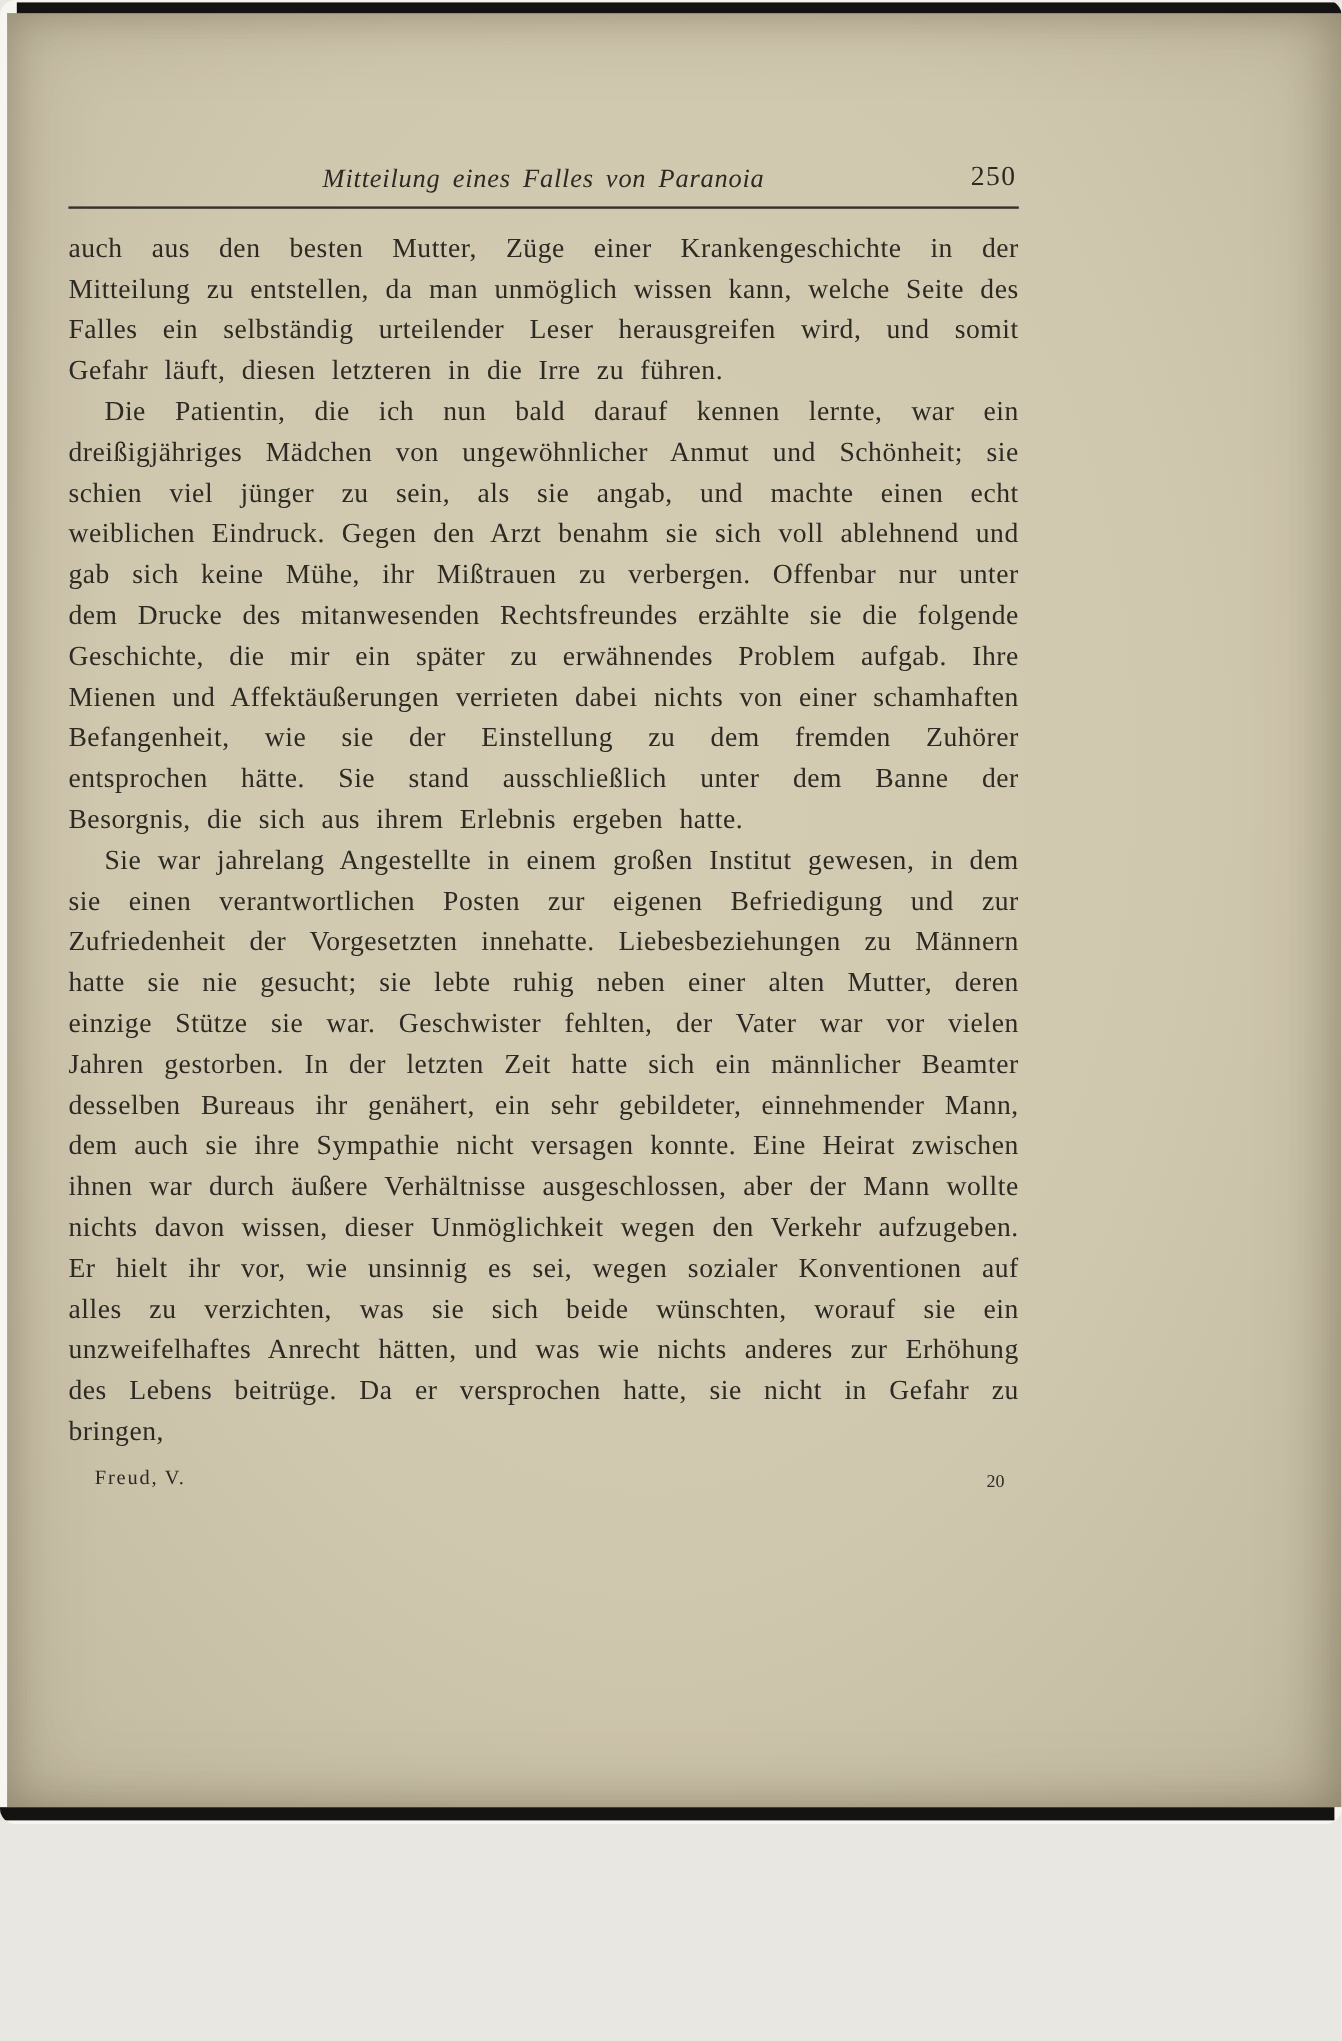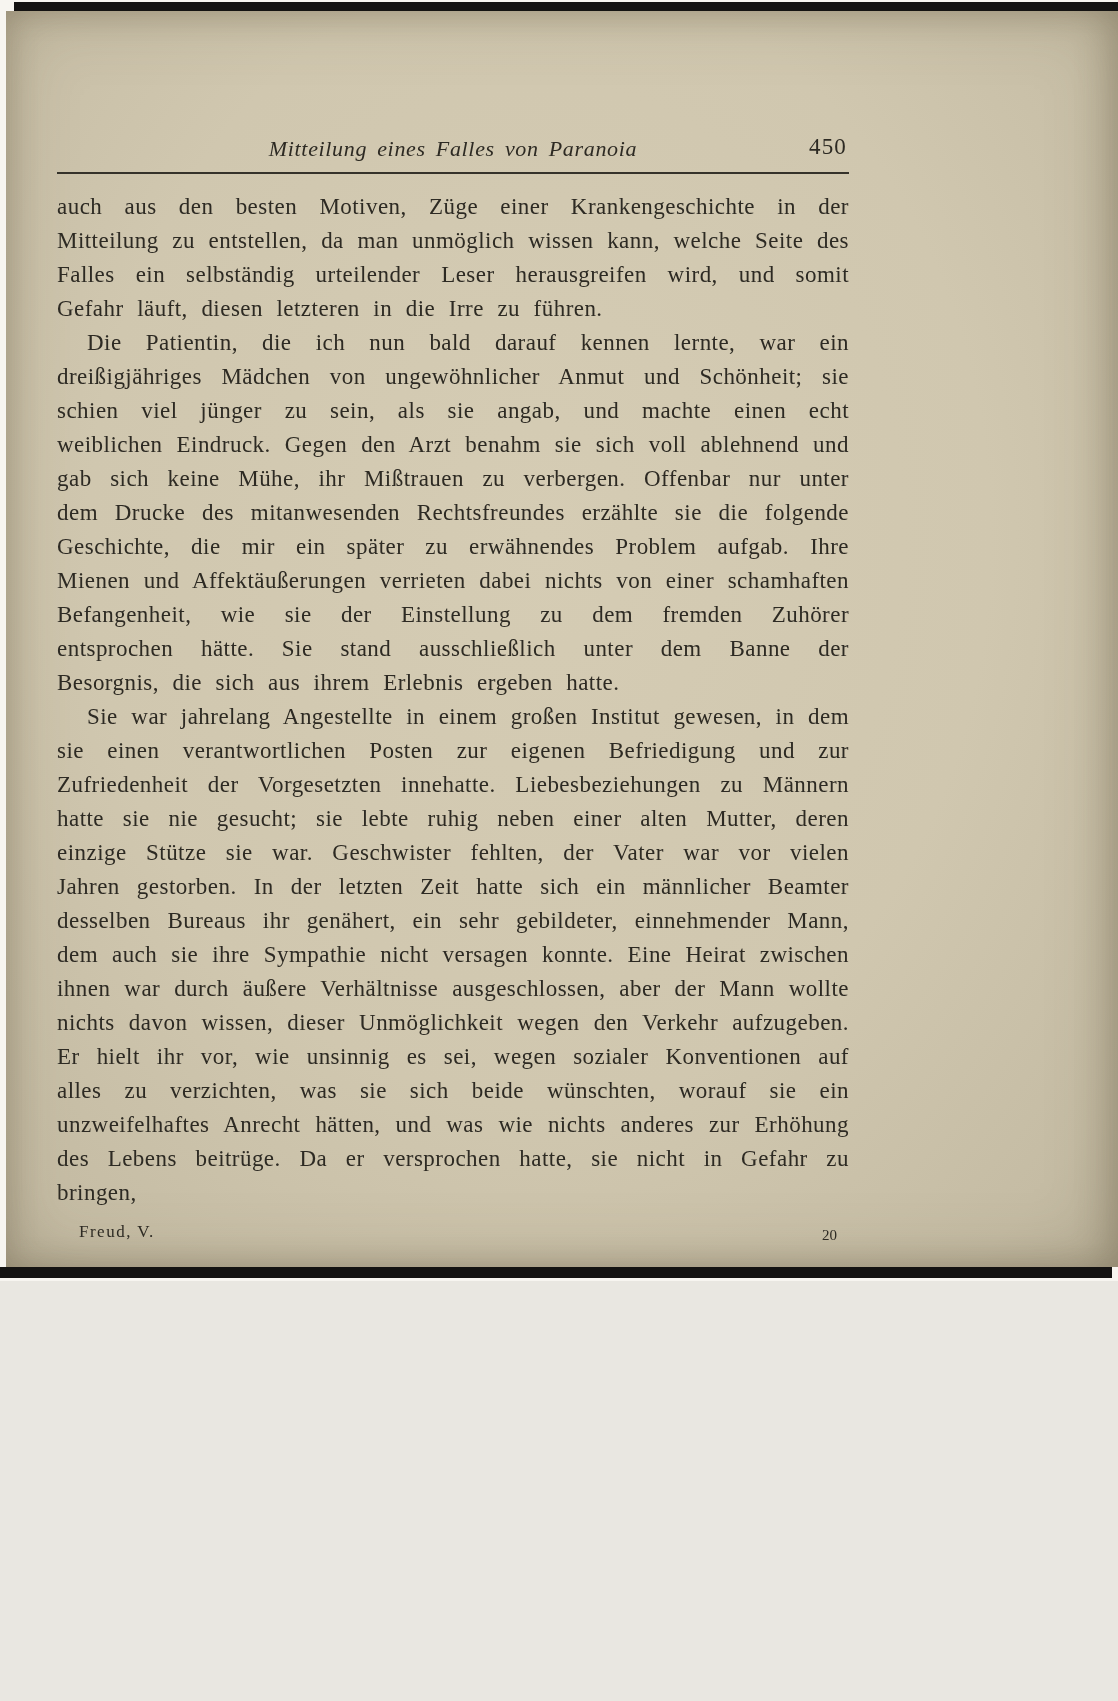--- a/index.html
+++ b/index.html
@@ -3,24 +3,25 @@
 <meta charset="utf-8">
 <style>
   html, body {
     margin: 0;
     padding: 0;
     background: #e9e7e1;
   }
   .scan {
     position: relative;
     width: 1118px;
-    height: 1281px;
+    height: 1520px;
     background: #f7f5f0;
     overflow: hidden;
     font-family: "Liberation Serif", "DejaVu Serif", serif;
+    border-radius: 13px;
   }
   .paper {
     position: absolute;
     left: 6px; right: 0; top: 11px; bottom: 14px;
     background: radial-gradient(ellipse at 48% 42%,
       var(--paper, #d5ccb4) 0%,
       #d0c7af 55%,
       #c5bca4 88%,
       #bcb39b 100%);
     box-shadow:
@@ -103,27 +104,27 @@
 <body>
 
 <div class="scan">
   <div class="paper"></div>
   <div class="bar top"></div>
   <div class="bar bottom"></div>
 
   <div class="content">
     <div class="header">
       <span class="running-title">Mitteilung eines Falles von Paranoia</span>
-      <span class="page-number">450</span>
+      <span class="page-number">250</span>
     </div>
 
     <hr class="rule">
 
     <div class="body-text">
-      <p class="para">auch aus den besten Motiven, Züge einer Krankengeschichte in der Mitteilung zu entstellen, da man unmöglich wissen kann, welche Seite des Falles ein selbständig urteilender Leser herausgreifen wird, und somit Gefahr läuft, diesen letzteren in die Irre zu führen.</p>
+      <p class="para">auch aus den besten Mutter, Züge einer Krankengeschichte in der Mitteilung zu entstellen, da man unmöglich wissen kann, welche Seite des Falles ein selbständig urteilender Leser herausgreifen wird, und somit Gefahr läuft, diesen letzteren in die Irre zu führen.</p>
       <p class="para indent">Die Patientin, die ich nun bald darauf kennen lernte, war ein dreißigjähriges Mädchen von ungewöhnlicher Anmut und Schönheit; sie schien viel jünger zu sein, als sie angab, und machte einen echt weiblichen Eindruck. Gegen den Arzt benahm sie sich voll ablehnend und gab sich keine Mühe, ihr Mißtrauen zu verbergen. Offenbar nur unter dem Drucke des mitanwesenden Rechtsfreundes erzählte sie die folgende Geschichte, die mir ein später zu erwähnendes Problem aufgab. Ihre Mienen und Affektäußerungen verrieten dabei nichts von einer schamhaften Befangenheit, wie sie der Einstellung zu dem fremden Zuhörer entsprochen hätte. Sie stand ausschließlich unter dem Banne der Besorgnis, die sich aus ihrem Erlebnis ergeben hatte.</p>
       <p class="para indent">Sie war jahrelang Angestellte in einem großen Institut gewesen, in dem sie einen verantwortlichen Posten zur eigenen Befriedigung und zur Zufriedenheit der Vorgesetzten innehatte. Liebesbeziehungen zu Männern hatte sie nie gesucht; sie lebte ruhig neben einer alten Mutter, deren einzige Stütze sie war. Geschwister fehlten, der Vater war vor vielen Jahren gestorben. In der letzten Zeit hatte sich ein männlicher Beamter desselben Bureaus ihr genähert, ein sehr gebildeter, einnehmender Mann, dem auch sie ihre Sympathie nicht versagen konnte. Eine Heirat zwischen ihnen war durch äußere Verhältnisse ausgeschlossen, aber der Mann wollte nichts davon wissen, dieser Unmöglichkeit wegen den Verkehr aufzugeben. Er hielt ihr vor, wie unsinnig es sei, wegen sozialer Konventionen auf alles zu verzichten, was sie sich beide wünschten, worauf sie ein unzweifelhaftes Anrecht hätten, und was wie nichts anderes zur Erhöhung des Lebens beitrüge. Da er versprochen hatte, sie nicht in Gefahr zu bringen,</p>
     </div>
 
     <div class="footer">
       <span class="footer-left">Freud, V.</span>
       <span class="footer-right">20</span>
     </div>
   </div>
 </div>

